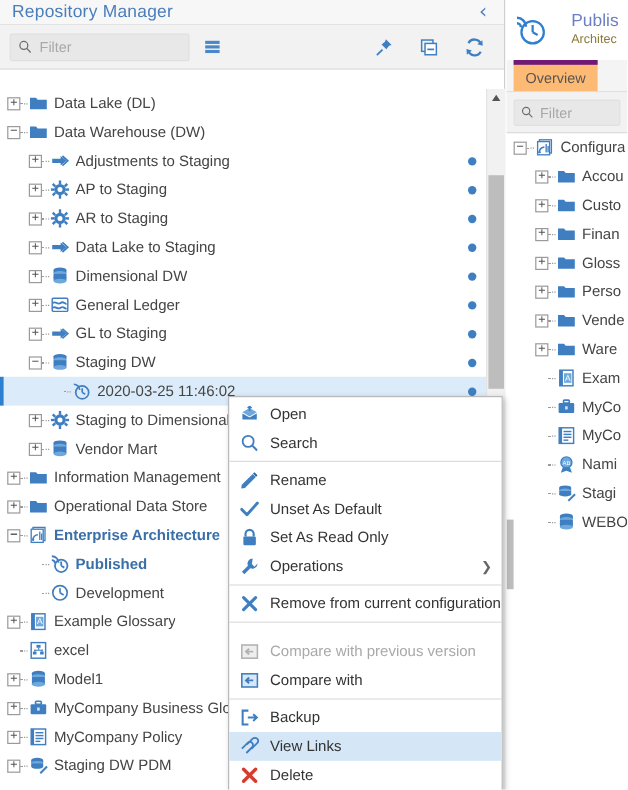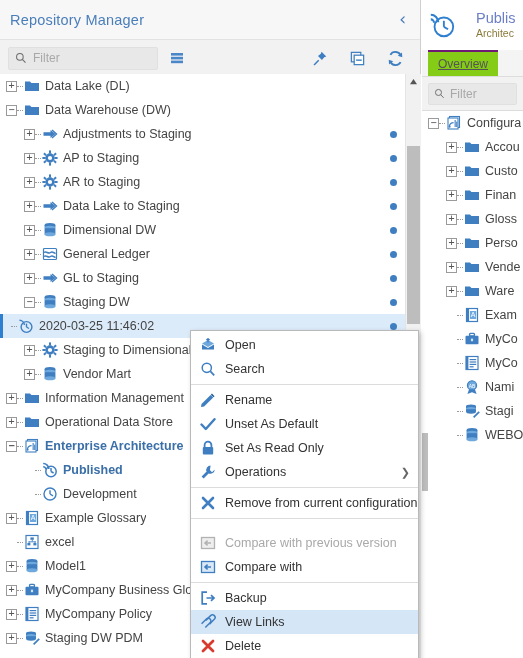--- a/index.html
+++ b/index.html
@@ -11,21 +11,21 @@
     overflow: hidden;
   }
   #app { position: relative; width: 523px; height: 658px; overflow: hidden; }
 
   
   .left-panel {
     position: absolute; left: 0; top: 0; width: 421px; height: 658px;
     background: #ffffff; border-right: 1px solid #cfcfcf;
   }
   .panel-header {
-    height: 40px; background: #f7f7f7; border-bottom: 1px solid #e2e2e2;
+    height: 21px; background: #f7f7f7; border-bottom: 1px solid #e2e2e2;
     display: flex; align-items: center; padding: 0 10px;
   }
   .panel-title { font-size: 14.5px; color: #4a7ebb; letter-spacing: .2px; }
   .header-spacer { flex: 1; }
   .collapse-chevron {
     color: #4a7ebb; font-size: 17px; line-height: 1; cursor: pointer;
     padding: 2px 4px; font-family: "DejaVu Sans", sans-serif;
   }
 
   .toolbar {
@@ -90,23 +90,23 @@
   }
   .rp-header {
     height: 50px; background: #ffffff; display: flex; align-items: center;
     padding: 0 6px; gap: 20px; border-bottom: 1px solid #ffffff;
   }
   .rp-titles { display: flex; flex-direction: column; justify-content: center; overflow: hidden; }
   .rp-title { font-size: 14.5px; color: #6b7fc4; white-space: nowrap; }
   .rp-sub { font-size: 10.5px; color: #8a7a3a; white-space: nowrap; margin-top: 1px; }
   .rp-tabs { height: 27px; background: #f4f4f4; border-bottom: 1px solid #dcdcdc;
              display: flex; align-items: flex-end; }
-  .rp-tab { height: 26px; background: #84cc16; border-top: 2px solid #701a75;
+  .rp-tab { height: 26px; background: #fdba74; border-top: 4px solid #701a75;
             display: flex; align-items: center; padding: 0 10px; font-size: 12px;
-            color: #555; cursor: pointer; margin-left: 6px; text-decoration: underline; }
+            color: #555; cursor: pointer; margin-left: 6px; }
   .rp-toolbar { height: 34px; background: #f2f2f2; border-bottom: 1px solid #dcdcdc;
                 display: flex; align-items: center; padding: 0 6px; }
   .rp-filter { width: 92px; height: 22px; background: #e8e8e8; border: 1px solid #e0e0e0;
                border-radius: 2px; display: flex; align-items: center; padding: 0 5px; gap: 5px; }
   .rp-tree { position: absolute; left: 0; top: 111px; right: 0; bottom: 0; overflow: hidden; }
   .rp-scroll-stub { position: absolute; left: 0; top: 322px; width: 6px; height: 58px; background: #bdbdbd; }
 
   
   .ctx-menu {
     position: absolute; left: 190px; top: 330px; width: 229px;
@@ -331,21 +331,21 @@
                   <rect x="2.6" y="6.2" width="10.8" height="2.6"></rect>
                   <ellipse cx="8" cy="9" rx="5.4" ry="2"></ellipse>
                   <rect x="2.6" y="9.4" width="10.8" height="2.6"></rect>
                   <ellipse cx="8" cy="12.2" rx="5.4" ry="2" fill="#6ea8dd"></ellipse>
                 </g>
               </svg>
             </span>
             <span class="label">Staging DW</span>
             <span class="dot"></span>
           </div>
-          <div class="row selected" style="">
+          <div class="row selected" style="padding-left:42px">
             <span class="twisty none"></span>
             <span class="guide"></span>
             <span class="ico">
               <svg width="16" height="16" viewBox="0 0 16 16">
                 <circle cx="8.5" cy="9" r="5.4" fill="none" stroke="#3f7fc1" stroke-width="1.4"></circle>
                 <line x1="8.5" y1="9" x2="8.5" y2="5.6" stroke="#3f7fc1" stroke-width="1.4"></line>
                 <line x1="8.5" y1="9" x2="11" y2="10.5" stroke="#3f7fc1" stroke-width="1.4"></line>
                 <path d="M1.5 2.2 A5 5 0 0 1 6.4 7" fill="none" stroke="#3f7fc1" stroke-width="1.4"></path>
               </svg>
             </span>

